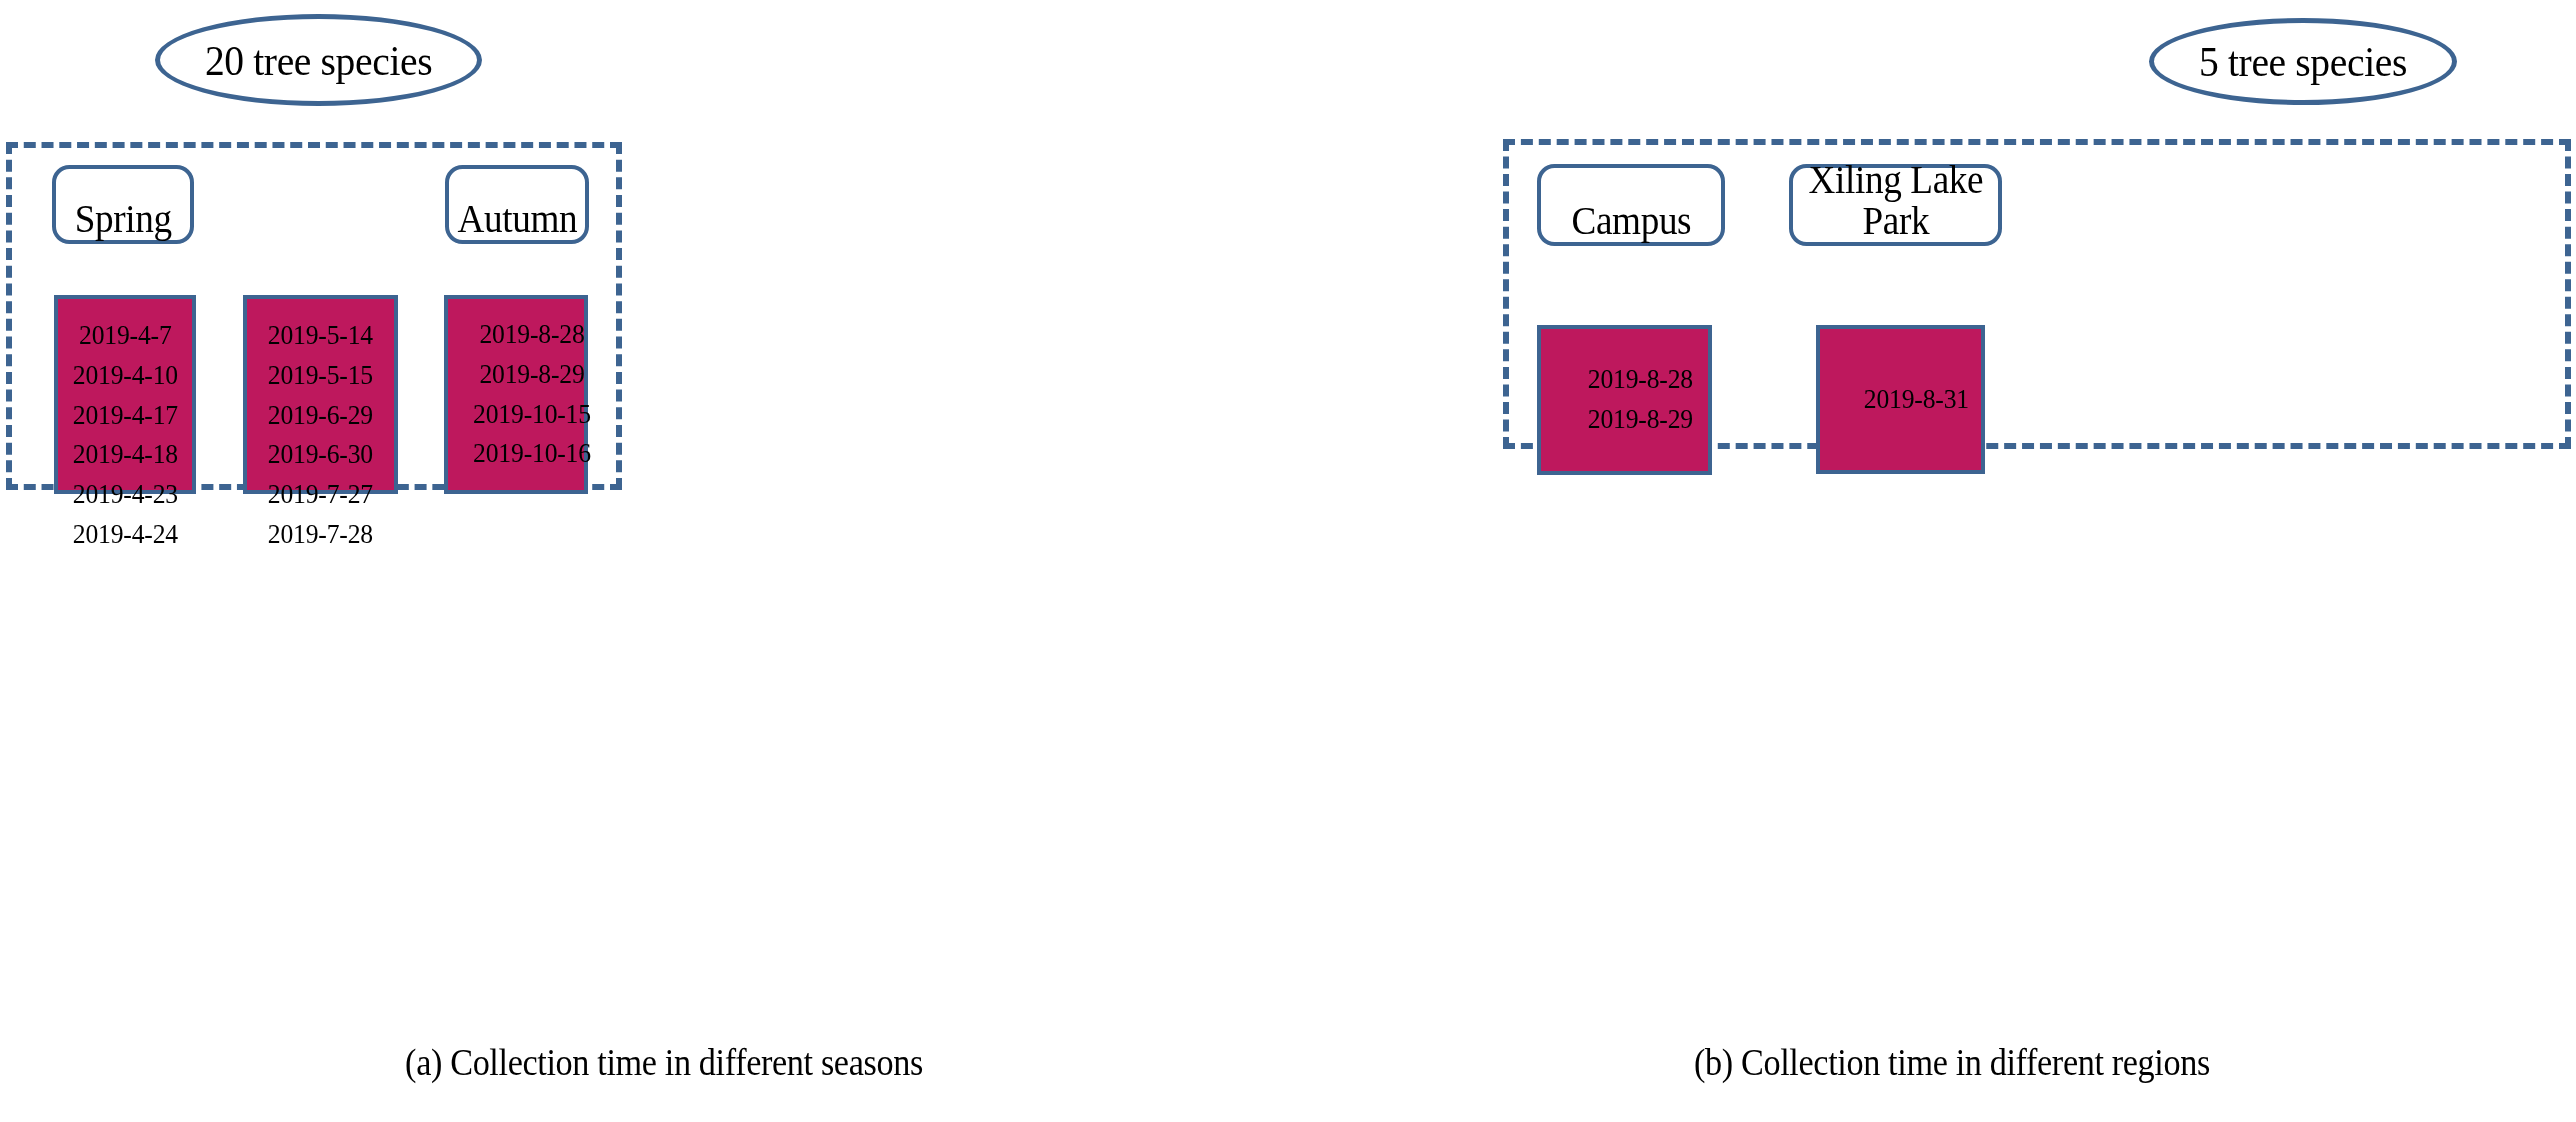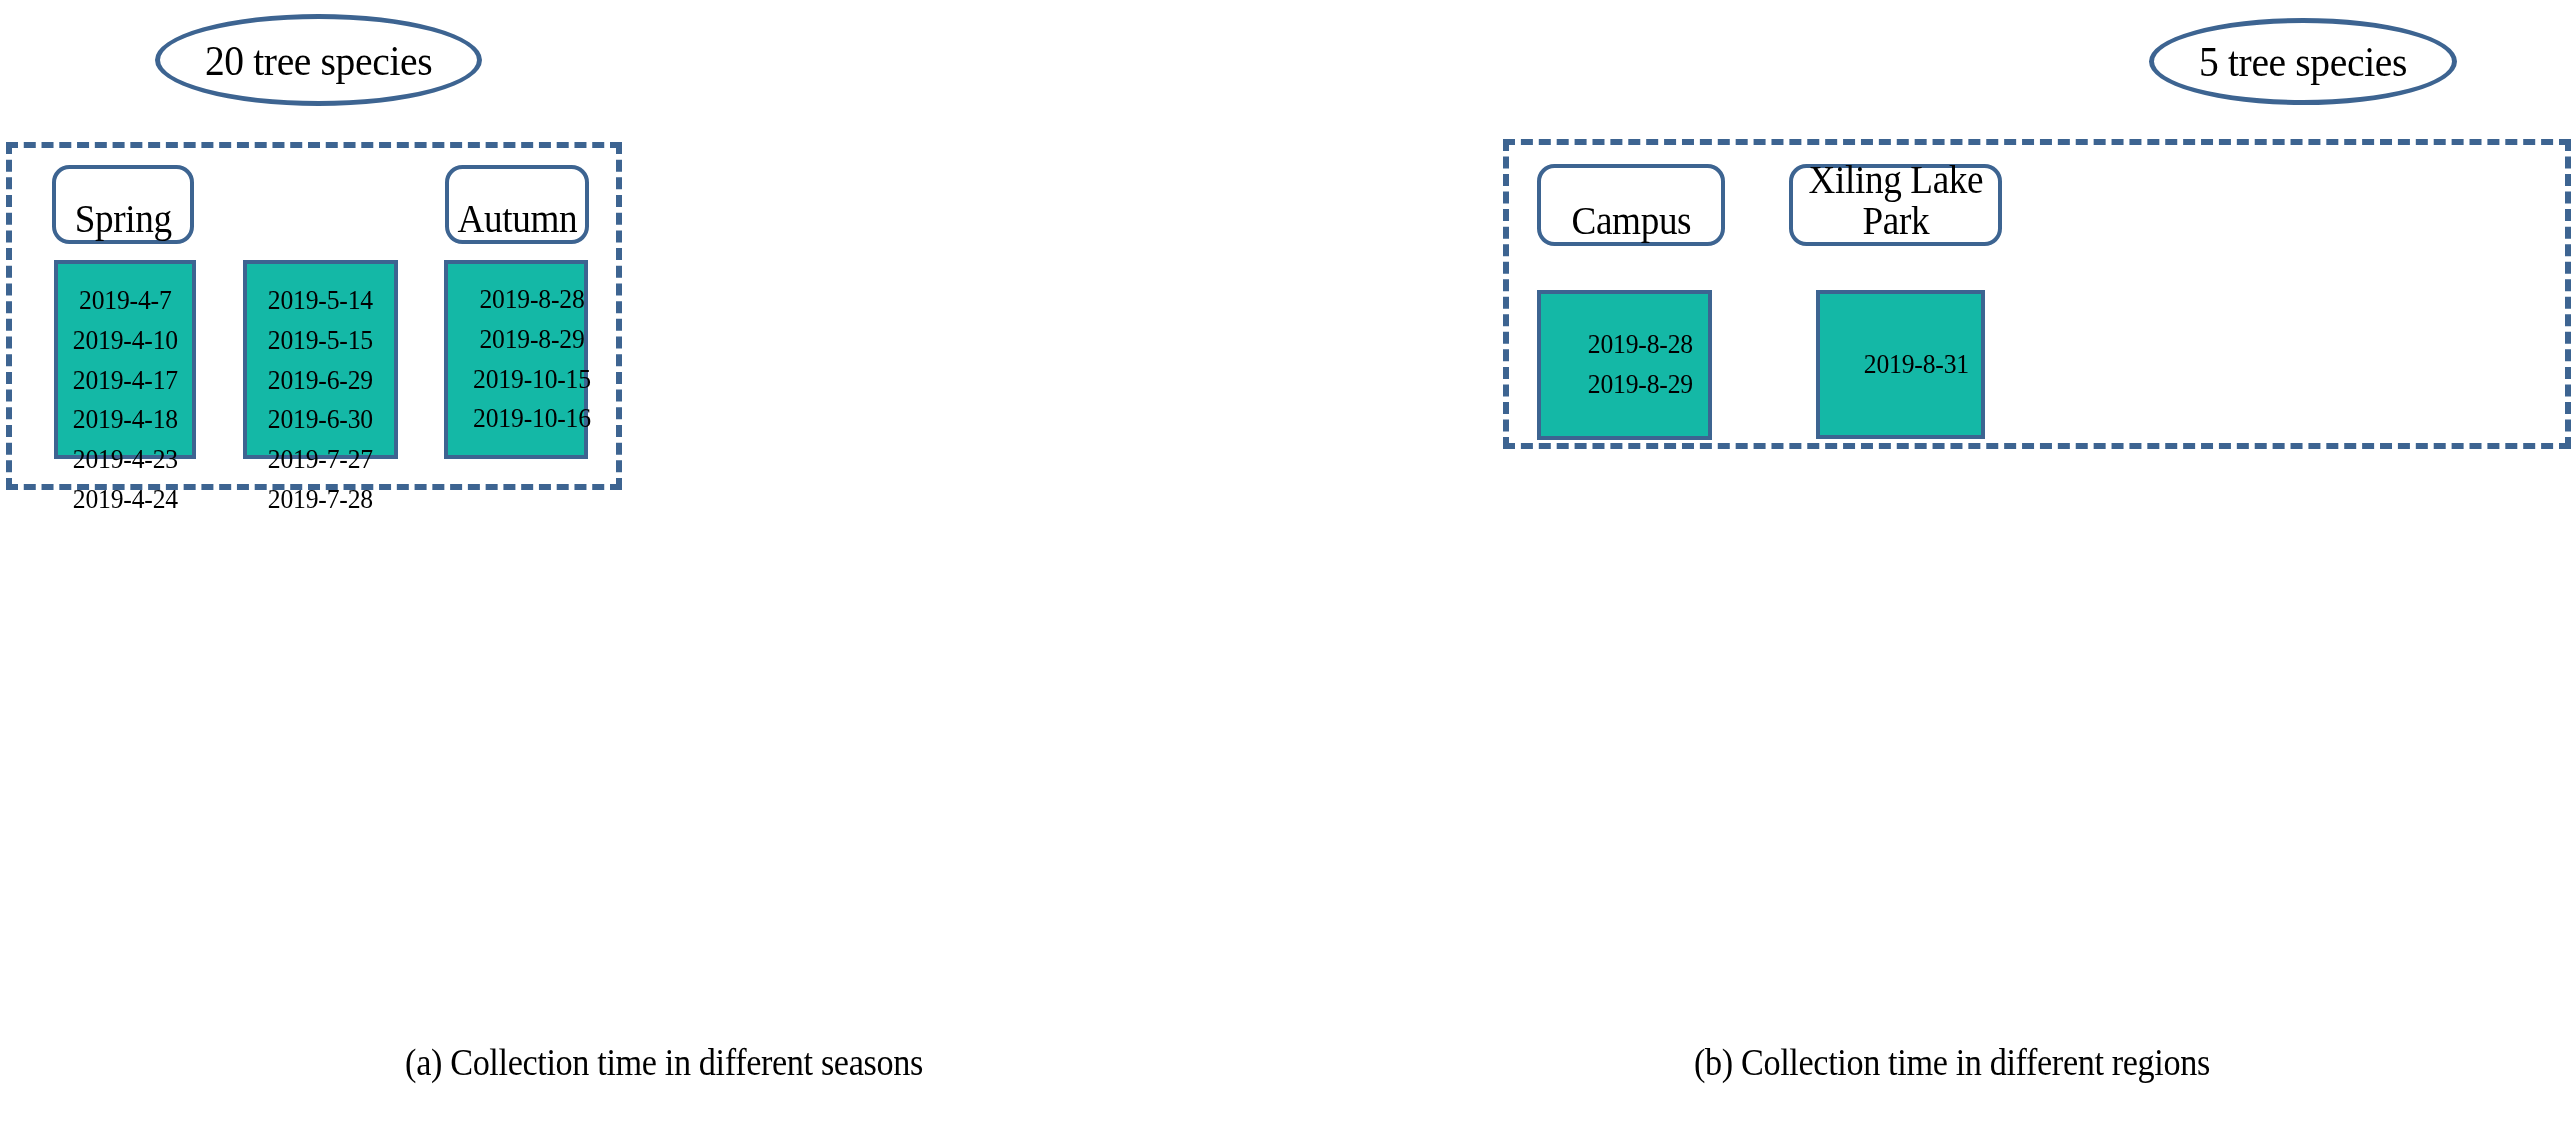--- a/index.html
+++ b/index.html
@@ -78,25 +78,26 @@
   #cat-summer  { left: 244px; top: 161px; width: 153px; height: 79px; }
   #cat-autumn  { left: 445px; top: 161px; width: 144px; height: 79px; }
 
   #cat-campus  { left: 209px; top: 160px; width: 188px; height: 82px; }
   #cat-xiling  { left: 461px; top: 160px; width: 213px; height: 82px; }
 
   
   .date-box {
     position: absolute;
     border: 4px solid #3d6491;
-    background: #14b8a6;
+    background: #be185d;
     box-sizing: border-box;
     display: flex;
     justify-content: center;
     text-align: center;
+    margin-top: 35px;
   }
   .date-box.top-align { align-items: flex-start; }
   .date-box.mid-align { align-items: center; padding-left: 32px; }
   .date-list {
     font-size: 27px;
     line-height: 1.47;
     letter-spacing: -0.2px;
     transform: scaleX(0.95);
     white-space: nowrap;
   }

